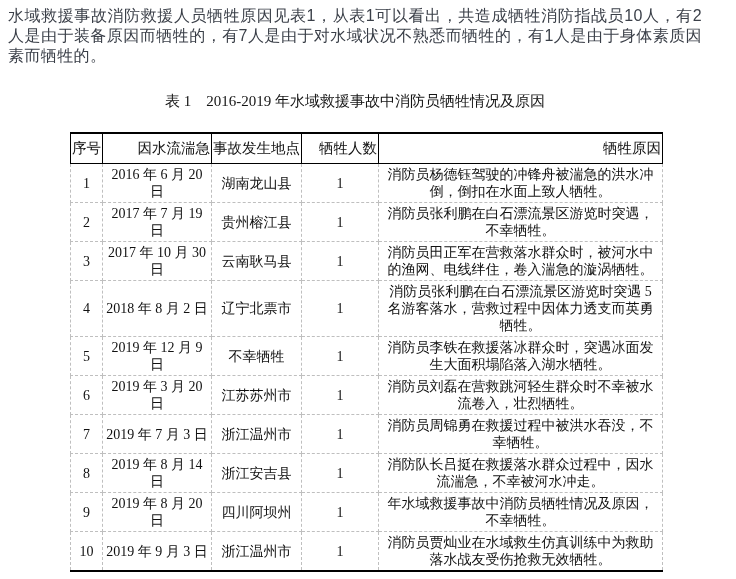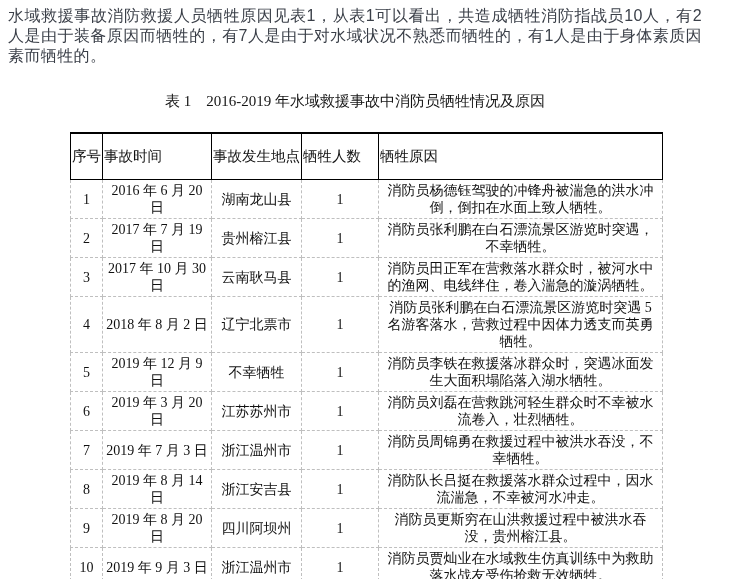--- a/index.html
+++ b/index.html
@@ -35,22 +35,22 @@
     font-size:14px;
     line-height:17px;
     color:#111111;
     border-top:2px solid #000;
     border-bottom:2px solid #000;
   }
   table.casualty th {
     border:1px solid #000;
     font-weight:normal;
     font-size:14.5px;
-    padding:14px 1px;
-    text-align:left;
+    padding:6px 1px;
+    text-align:right;
     vertical-align:middle;
   }
   table.casualty td {
     border:1px dashed #bfbfbf;
     padding:2px 2px;
     text-align:center;
     vertical-align:middle;
   }
 </style>
 </head>
@@ -64,21 +64,21 @@
   <colgroup>
     <col style="width:32px">
     <col style="width:109px">
     <col style="width:90px">
     <col style="width:77px">
     <col style="width:284px">
   </colgroup>
   <thead>
     <tr>
       <th>序号</th>
-      <th>事故时间</th>
+      <th>因水流湍急</th>
       <th>事故发生地点</th>
       <th>牺牲人数</th>
       <th>牺牲原因</th>
     </tr>
   </thead>
   <tbody>
     <tr>
       <td>1</td>
       <td>2016 年 6 月 20 日</td>
       <td>湖南龙山县</td>
@@ -132,21 +132,21 @@
       <td>2019 年 8 月 14 日</td>
       <td>浙江安吉县</td>
       <td>1</td>
       <td>消防队长吕挺在救援落水群众过程中，因水流湍急，不幸被河水冲走。</td>
     </tr>
     <tr>
       <td>9</td>
       <td>2019 年 8 月 20 日</td>
       <td>四川阿坝州</td>
       <td>1</td>
-      <td>消防员更斯穷在山洪救援过程中被洪水吞没，贵州榕江县。</td>
+      <td>年水域救援事故中消防员牺牲情况及原因，不幸牺牲。</td>
     </tr>
     <tr>
       <td>10</td>
       <td>2019 年 9 月 3 日</td>
       <td>浙江温州市</td>
       <td>1</td>
       <td>消防员贾灿业在水域救生仿真训练中为救助落水战友受伤抢救无效牺牲。</td>
     </tr>
   </tbody>
 </table>

